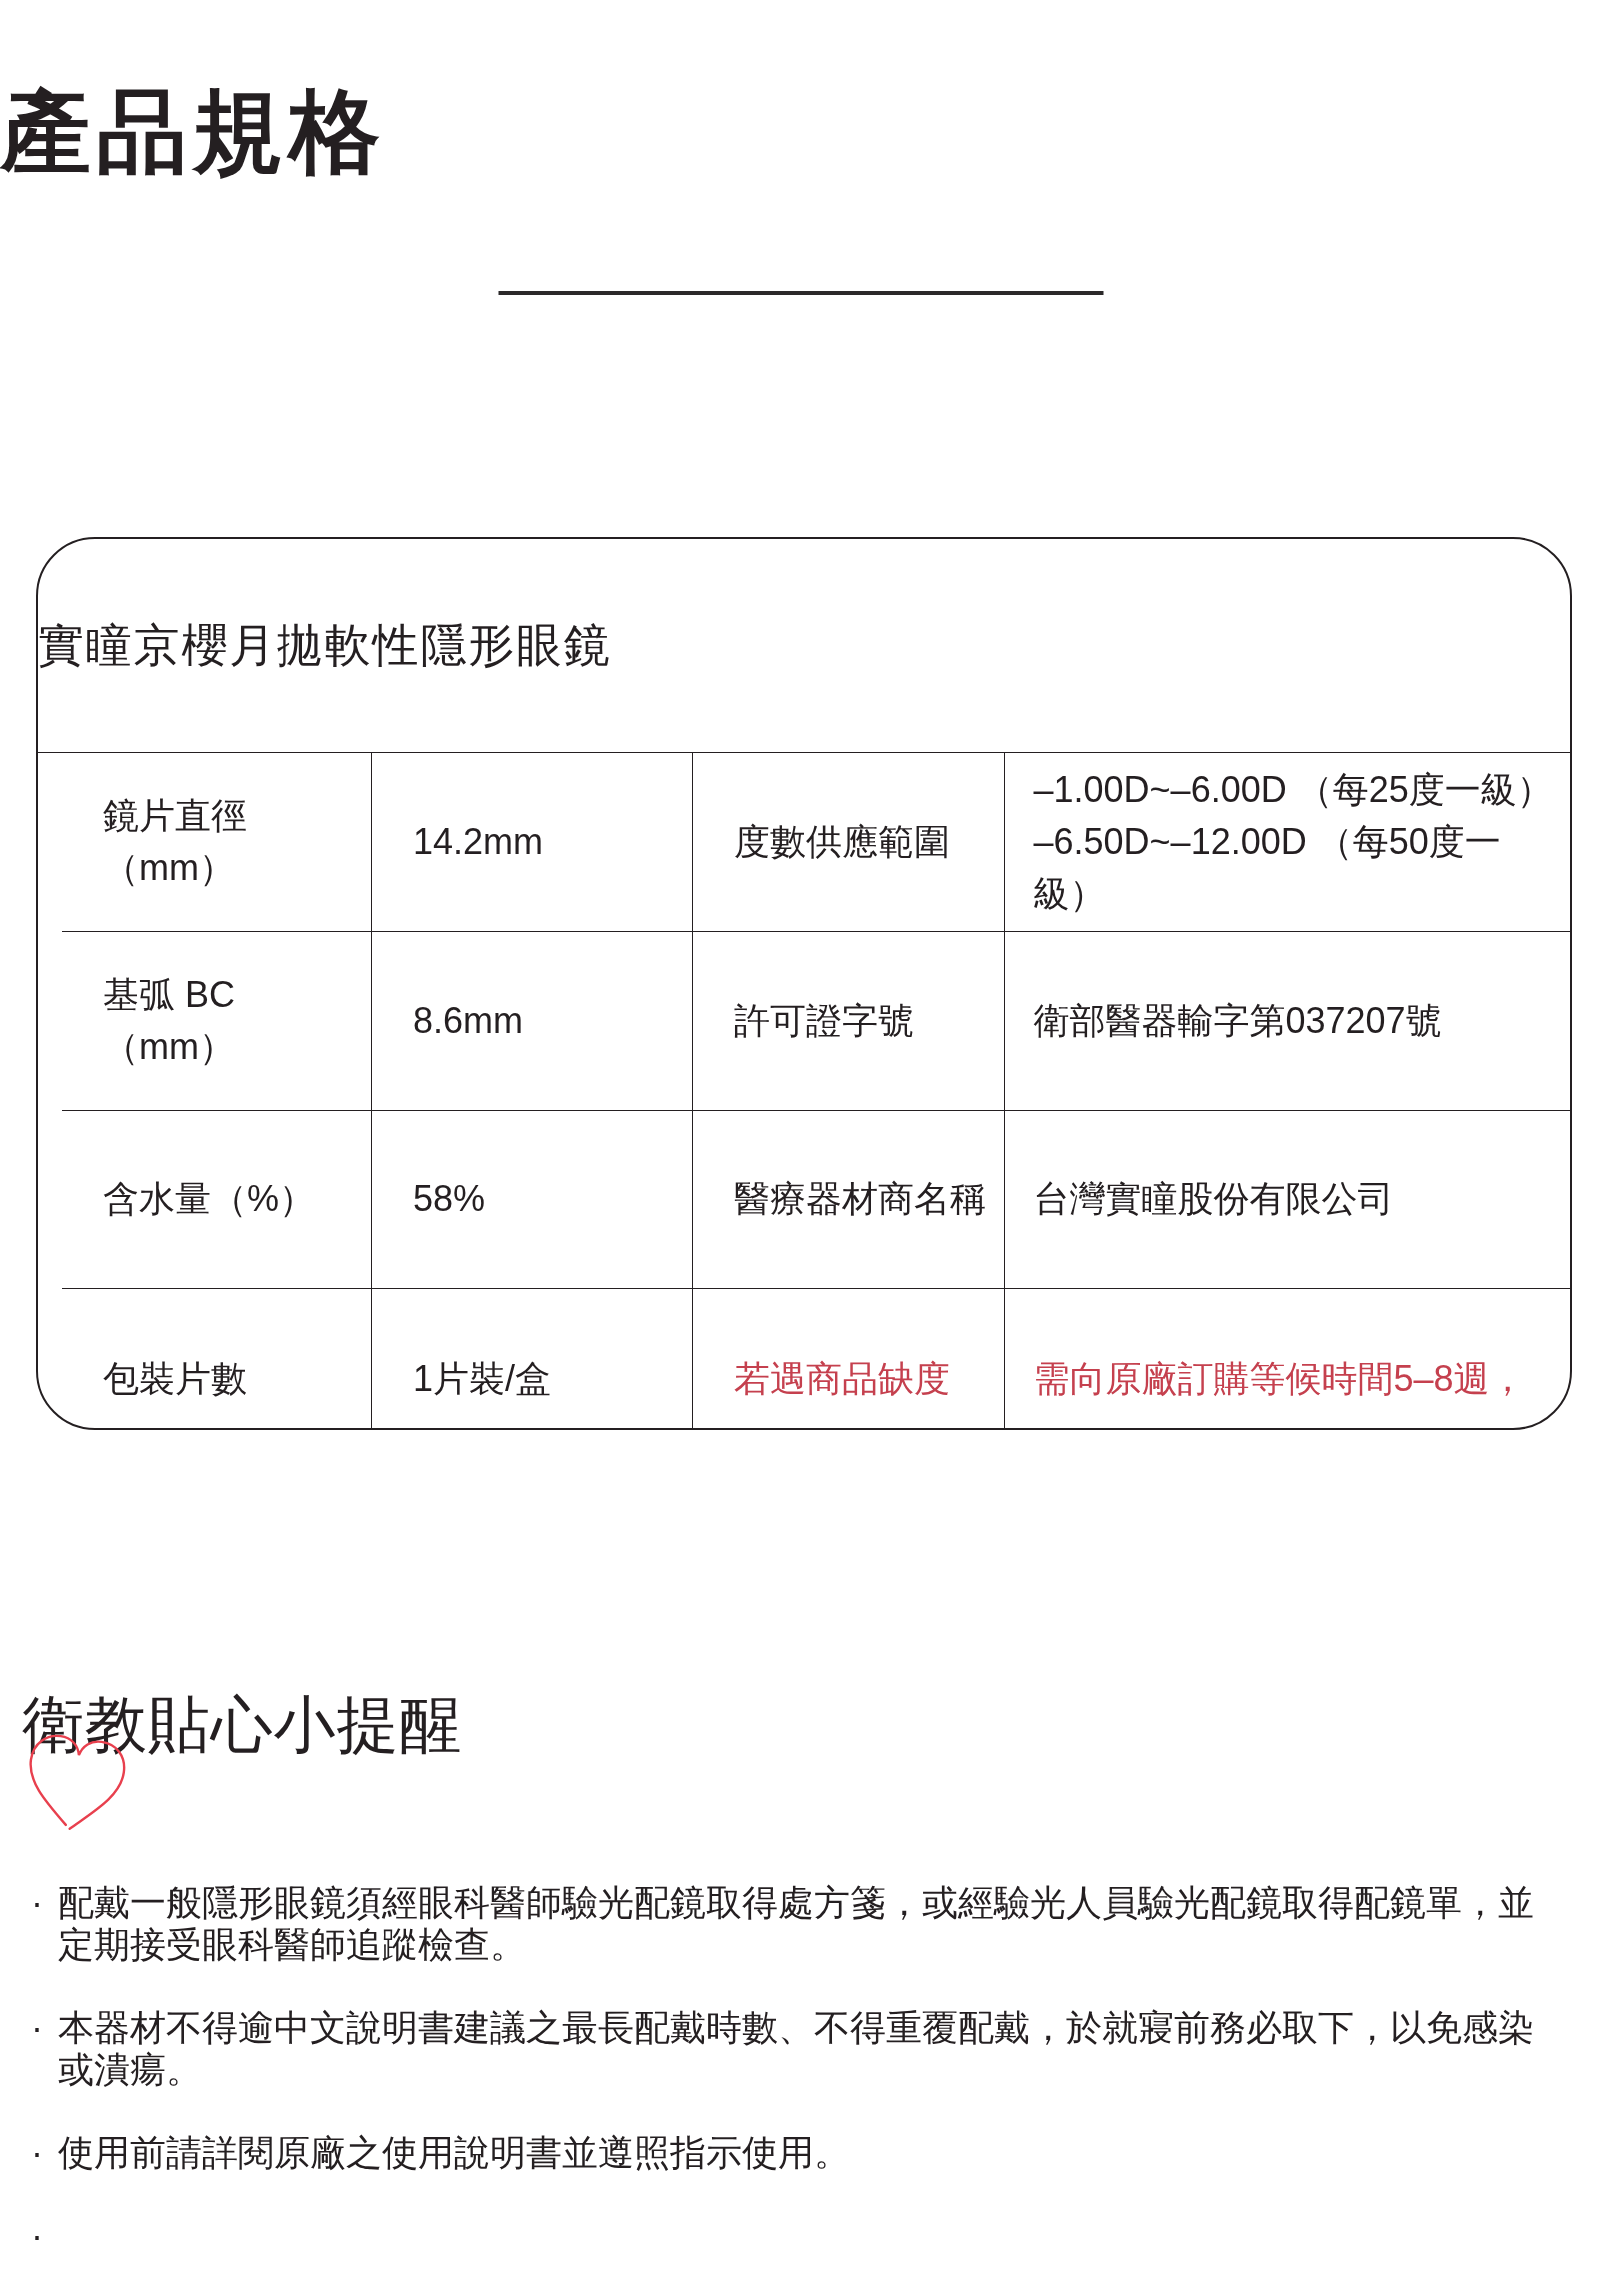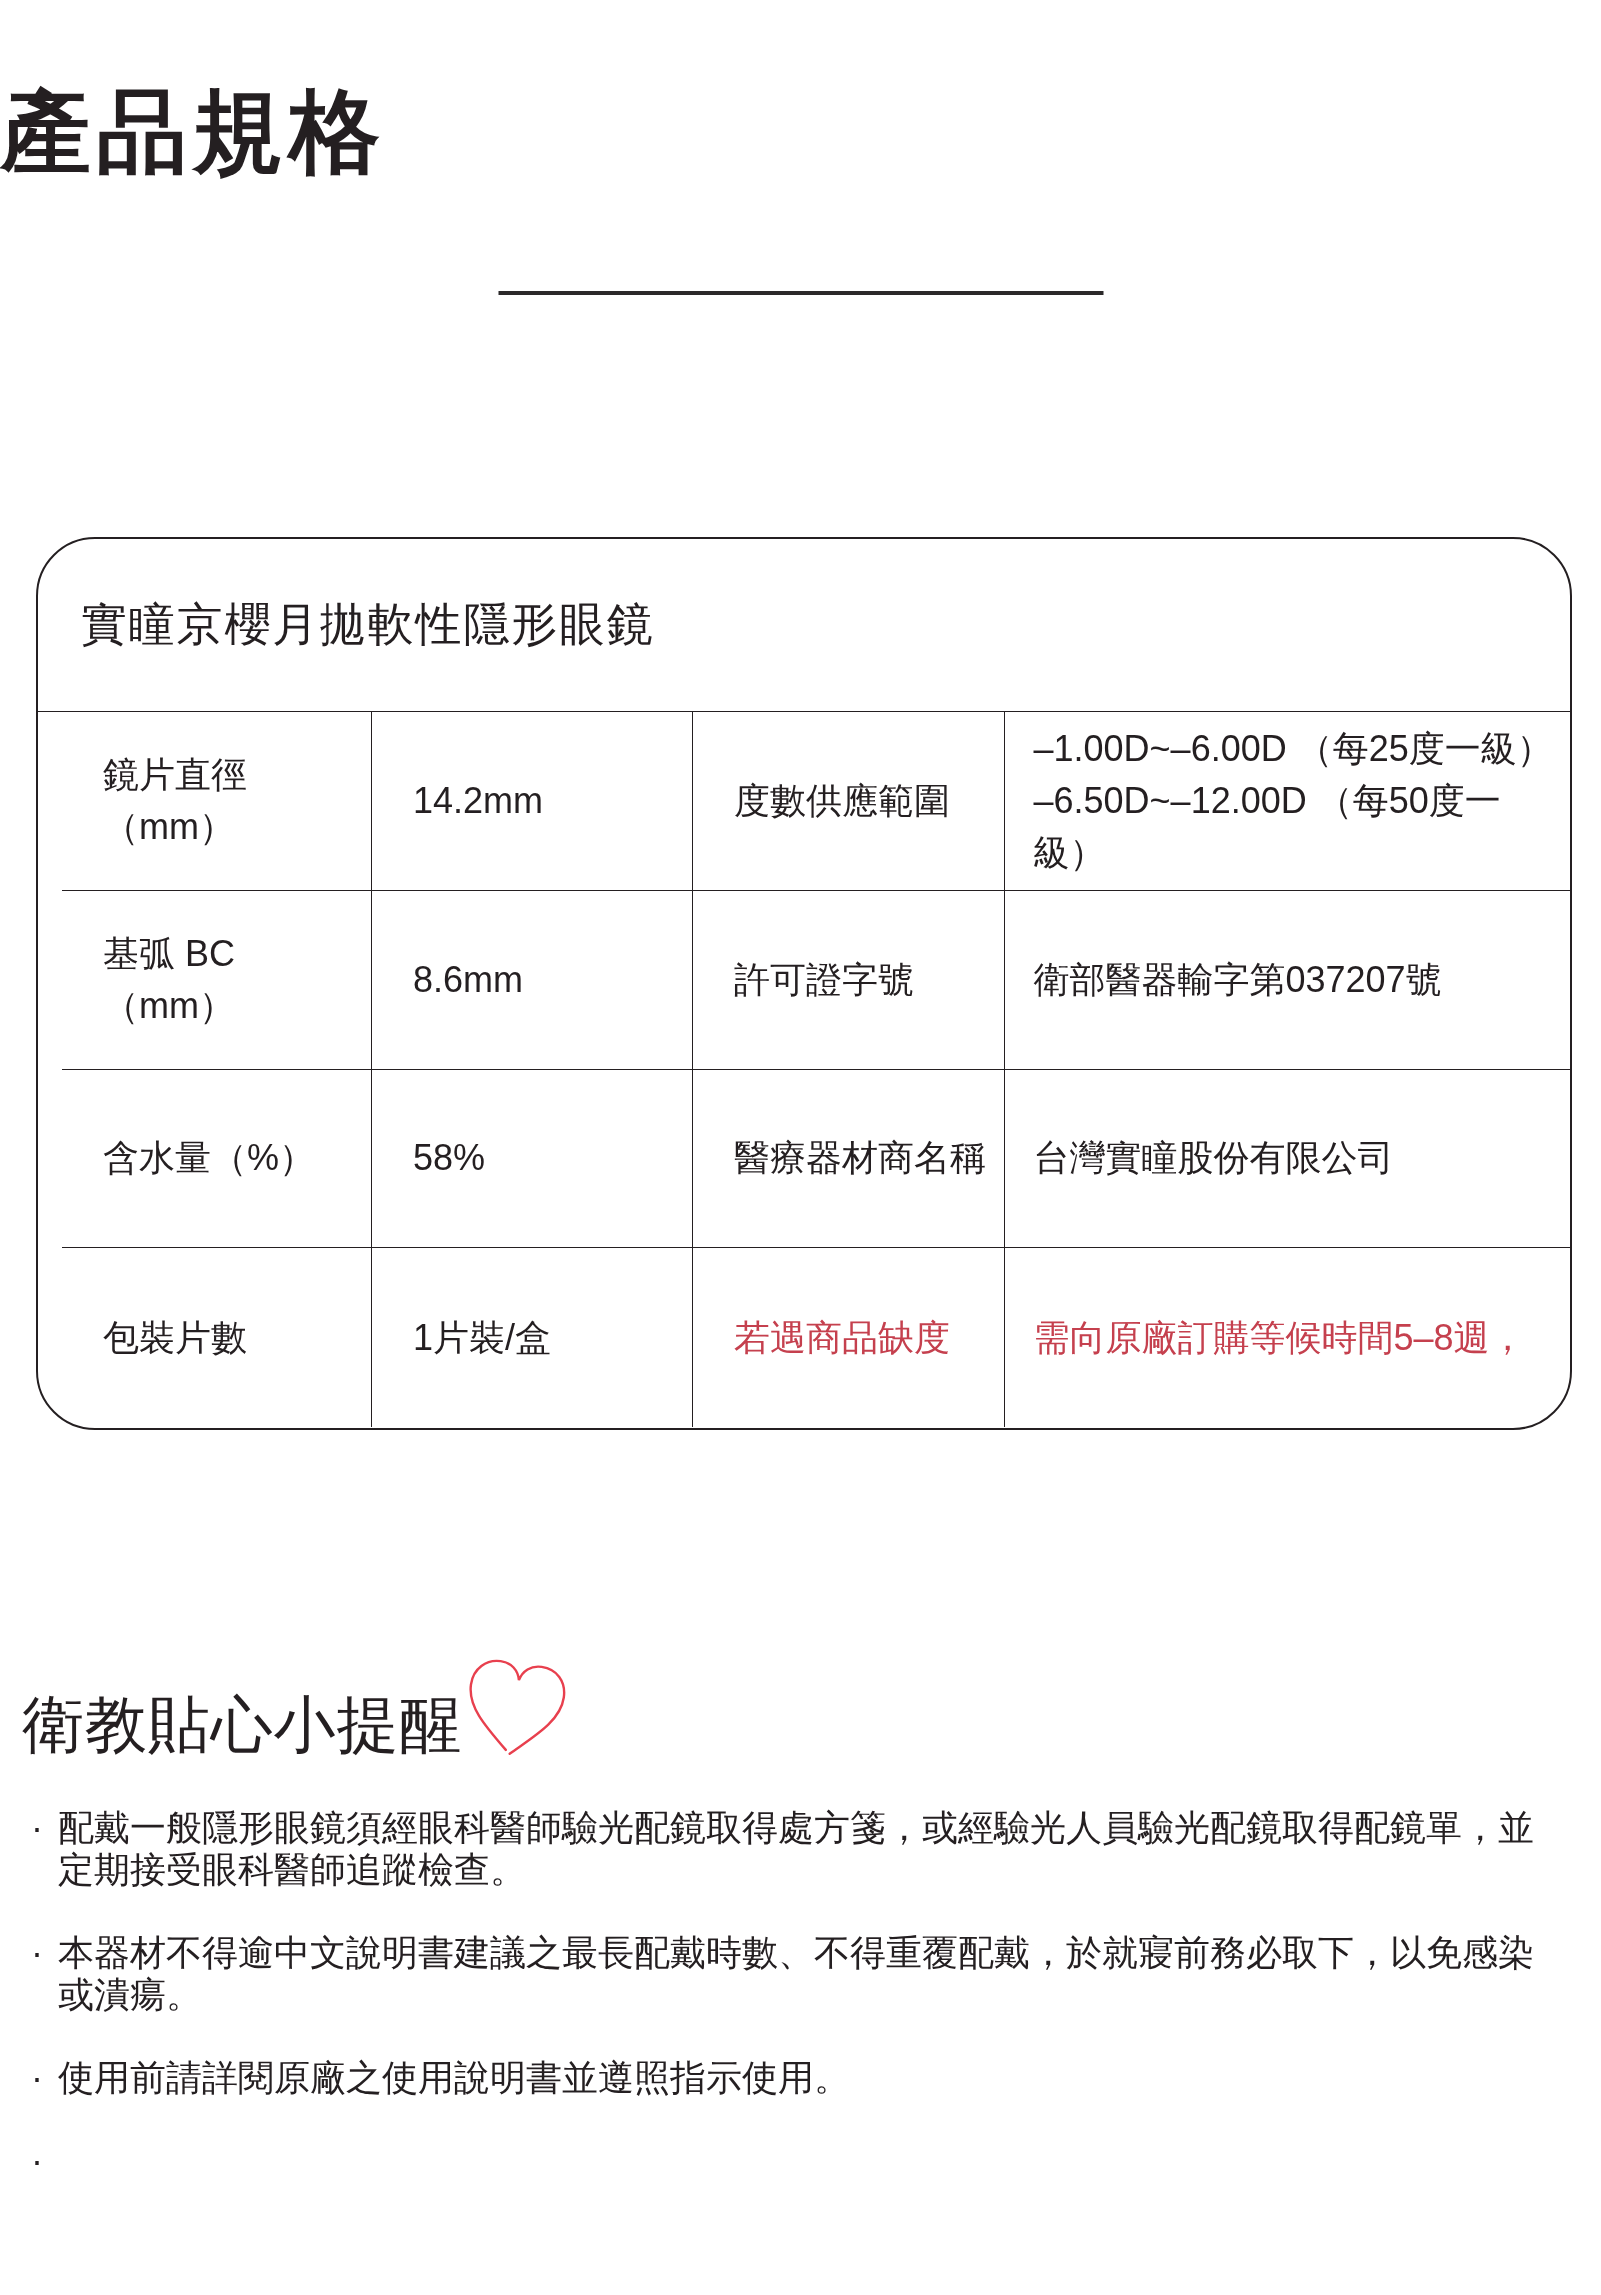--- a/index.html
+++ b/index.html
@@ -40,24 +40,23 @@
     top: 537px;
     left: 36px;
     width: 1536px;
     height: 893px;
     border: 2.7px solid #241f21;
     border-radius: 59px;
     overflow: hidden;
     background: #ffffff;
   }
   .spec-table-header {
-    height: 173px;
+    height: 214px;
     display: flex;
     align-items: center;
-    padding-left: 43px;
     font-size: 46px;
     letter-spacing: 1.8px;
     border-bottom: 1.8px solid #241f21;
     color: #241f21;
   }
   .spec-table-body {
     display: grid;
     grid-template-columns: 310px 321px 312px 1fr;
     grid-template-rows: repeat(4, 1fr);
     height: calc(100% - 174px);
@@ -83,20 +82,21 @@
   
   .care-section {
     position: absolute;
     top: 1687px;
     left: 22px;
     width: 1559px;
   }
   .care-title-row {
     display: flex;
     align-items: flex-start;
+    flex-direction: column;
   }
   .care-title {
     font-size: 62px;
     font-weight: 400;
     letter-spacing: 0.9px;
     line-height: 75px;
     color: #241f21;
     white-space: nowrap;
   }
   .heart-icon {

